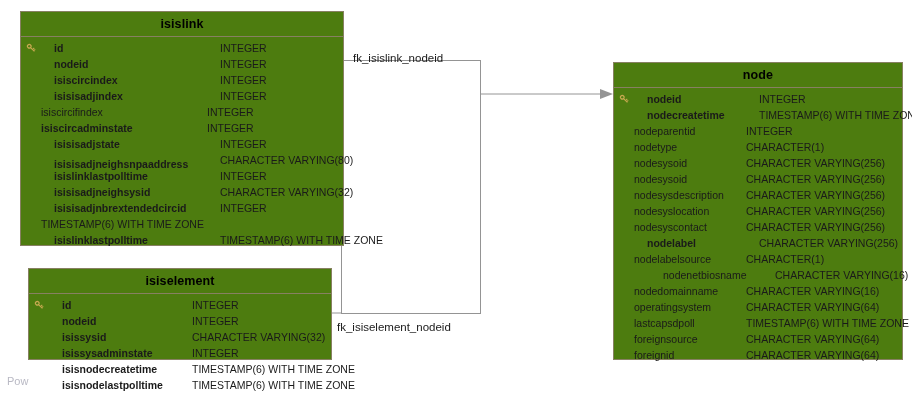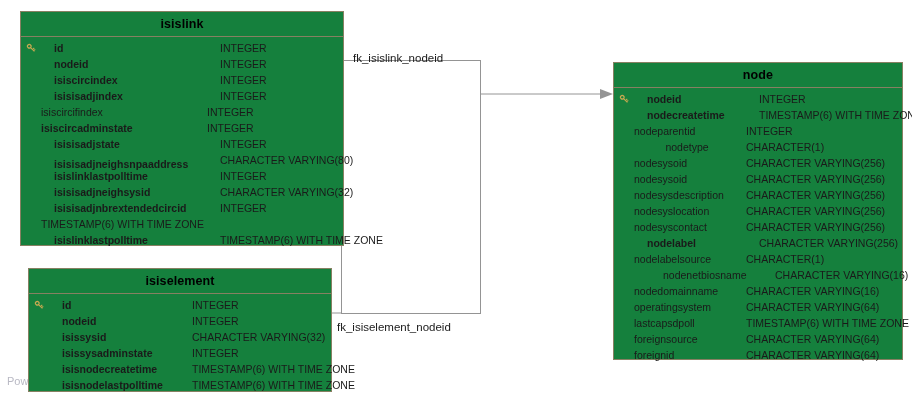--- a/index.html
+++ b/index.html
@@ -12,21 +12,21 @@
     height: 403px;
     position: relative;
     overflow: hidden;
     font-family: "Liberation Sans", sans-serif;
     -webkit-font-smoothing: antialiased;
   }
 
   
   .entity {
     position: absolute;
-    background: #15803d;
+    background: #4d7c0f;
     border: 1px solid #878062;
     box-sizing: border-box;
     z-index: 3;
   }
   .entity-title {
     text-align: center;
     font-weight: bold;
     font-size: 12.5px;
     color: #000000;
     padding: 5px 0 5px 0;
@@ -204,21 +204,21 @@
 
     <div class="col-row fkb">
       <span class="col-key"></span>
       <span class="col-name" style="width:160px;">isislinklastpolltime</span>
       <span class="col-type">TIMESTAMP(6) WITH TIME ZONE</span>
     </div>
 
   </div>
 </div>
 
-<div class="entity" style="left:28px; top:268px; width:304px; height:124px;">
+<div class="entity" style="left:28px; top:268px; width:304px; height:92px;">
   <div class="entity-title">isiselement</div>
   <div class="cols">
 
     <div class="col-row pk">
       <span class="col-key">
         <svg class="key-icon" width="11" height="11" viewBox="0 0 16 16">
           <g transform="rotate(-45 8 8)">
             <circle cx="8" cy="3.4" r="2.6" fill="none" stroke="#c8a951" stroke-width="1.7"></circle>
             <rect x="7.2" y="5.6" width="1.7" height="8.4" fill="#c8a951"></rect>
             <rect x="8.9" y="9.4" width="2.6" height="1.5" fill="#c8a951"></rect>
@@ -289,21 +289,21 @@
     </div>
 
     <div class="col-row">
       <span class="col-key"></span>
       <span class="col-name" style="width:106px;">nodeparentid</span>
       <span class="col-type">INTEGER</span>
     </div>
 
     <div class="col-row">
       <span class="col-key"></span>
-      <span class="col-name" style="width:106px;text-align:center;">nodetype</span>
+      <span class="col-name" style="width:106px;">nodetype</span>
       <span class="col-type">CHARACTER(1)</span>
     </div>
 
     <div class="col-row">
       <span class="col-key"></span>
       <span class="col-name" style="width:106px;">nodesysoid</span>
       <span class="col-type">CHARACTER VARYING(256)</span>
     </div>
 
     <div class="col-row">

